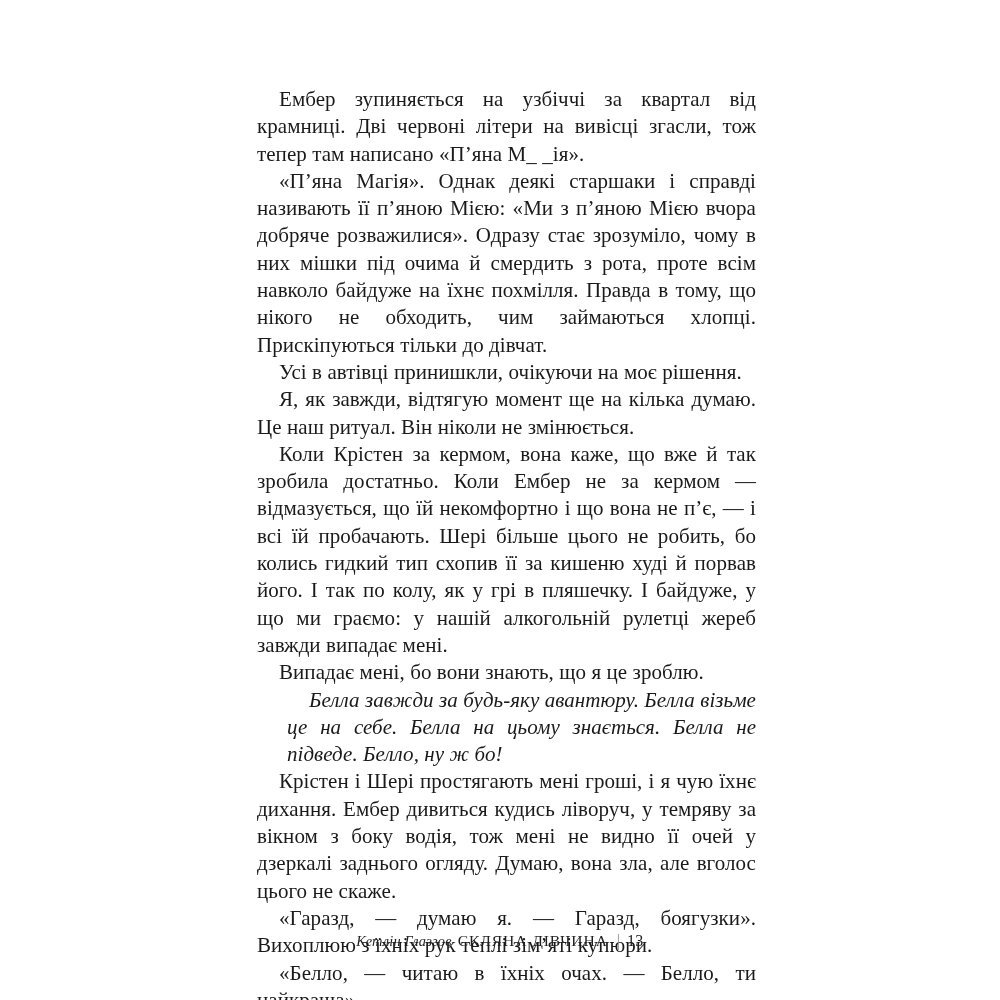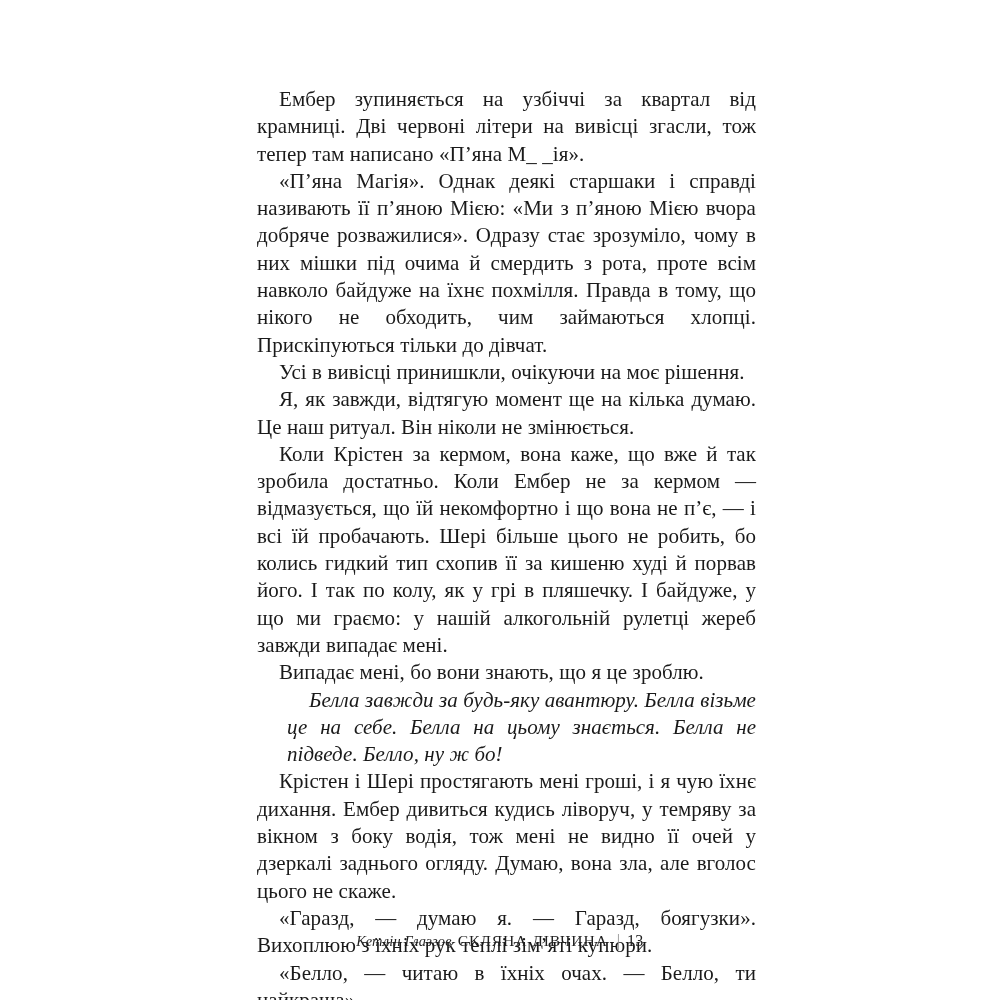--- a/index.html
+++ b/index.html
@@ -94,21 +94,21 @@
   }
 </style>
 </head>
 <body>
 
 <div class="page">
 
   <div class="text-block">
     <p class="para">Ембер зупиняється на узбіччі за квартал від крамниці. Дві червоні літери на вивісці згасли, тож тепер там написано «П’яна М_ _ія».</p>
     <p class="para">«П’яна Магія». Однак деякі старшаки і справді називають її п’яною Мією: «Ми з п’яною Мією вчора добряче розважилися». Одразу стає зрозуміло, чому в них мішки під очима й смердить з рота, проте всім навколо байдуже на їхнє похмілля. Правда в тому, що нікого не обходить, чим займаються хлопці. Прискіпуються тільки до дівчат.</p>
-    <p class="para">Усі в вивісці принишкли, очікуючи на моє рішення.</p>
+    <p class="para">Усі в автівці принишкли, очікуючи на моє рішення.</p>
     <p class="para">Я, як завжди, відтягую момент ще на кілька думаю. Це наш ритуал. Він ніколи не змінюється.</p>
     <p class="para">Коли Крістен за кермом, вона каже, що вже й так зробила достатньо. Коли Ембер не за кермом — відмазується, що їй некомфортно і що вона не п’є, — і всі їй пробачають. Шері більше цього не робить, бо колись гидкий тип схопив її за кишеню худі й порвав його. І так по колу, як у грі в пляшечку. І байдуже, у що ми граємо: у нашій алкогольній рулетці жереб завжди випадає мені.</p>
     <p class="para">Випадає мені, бо вони знають, що я це зроблю.</p>
     <p class="para italic">Белла завжди за будь-яку авантюру. Белла візьме це на себе. Белла на цьому знається. Белла не підведе. Белло, ну ж бо!</p>
     <p class="para">Крістен і Шері простягають мені гроші, і я чую їхнє дихання. Ембер дивиться кудись ліворуч, у темряву за вікном з боку водія, тож мені не видно її очей у дзеркалі заднього огляду. Думаю, вона зла, але вголос цього не скаже.</p>
     <p class="para">«Гаразд, — думаю я. — Гаразд, боягузки». Вихоплюю з їхніх рук теплі зім’яті купюри.</p>
     <p class="para">«Белло, — читаю в їхніх очах. — Белло, ти найкраща».</p>
     <p class="para">Насправді я не найкраща. Я найгірша. Але це неважливо. Зараз я хочу одного — притупити біль. Гострий біль, яко-</p>
   </div>
 

